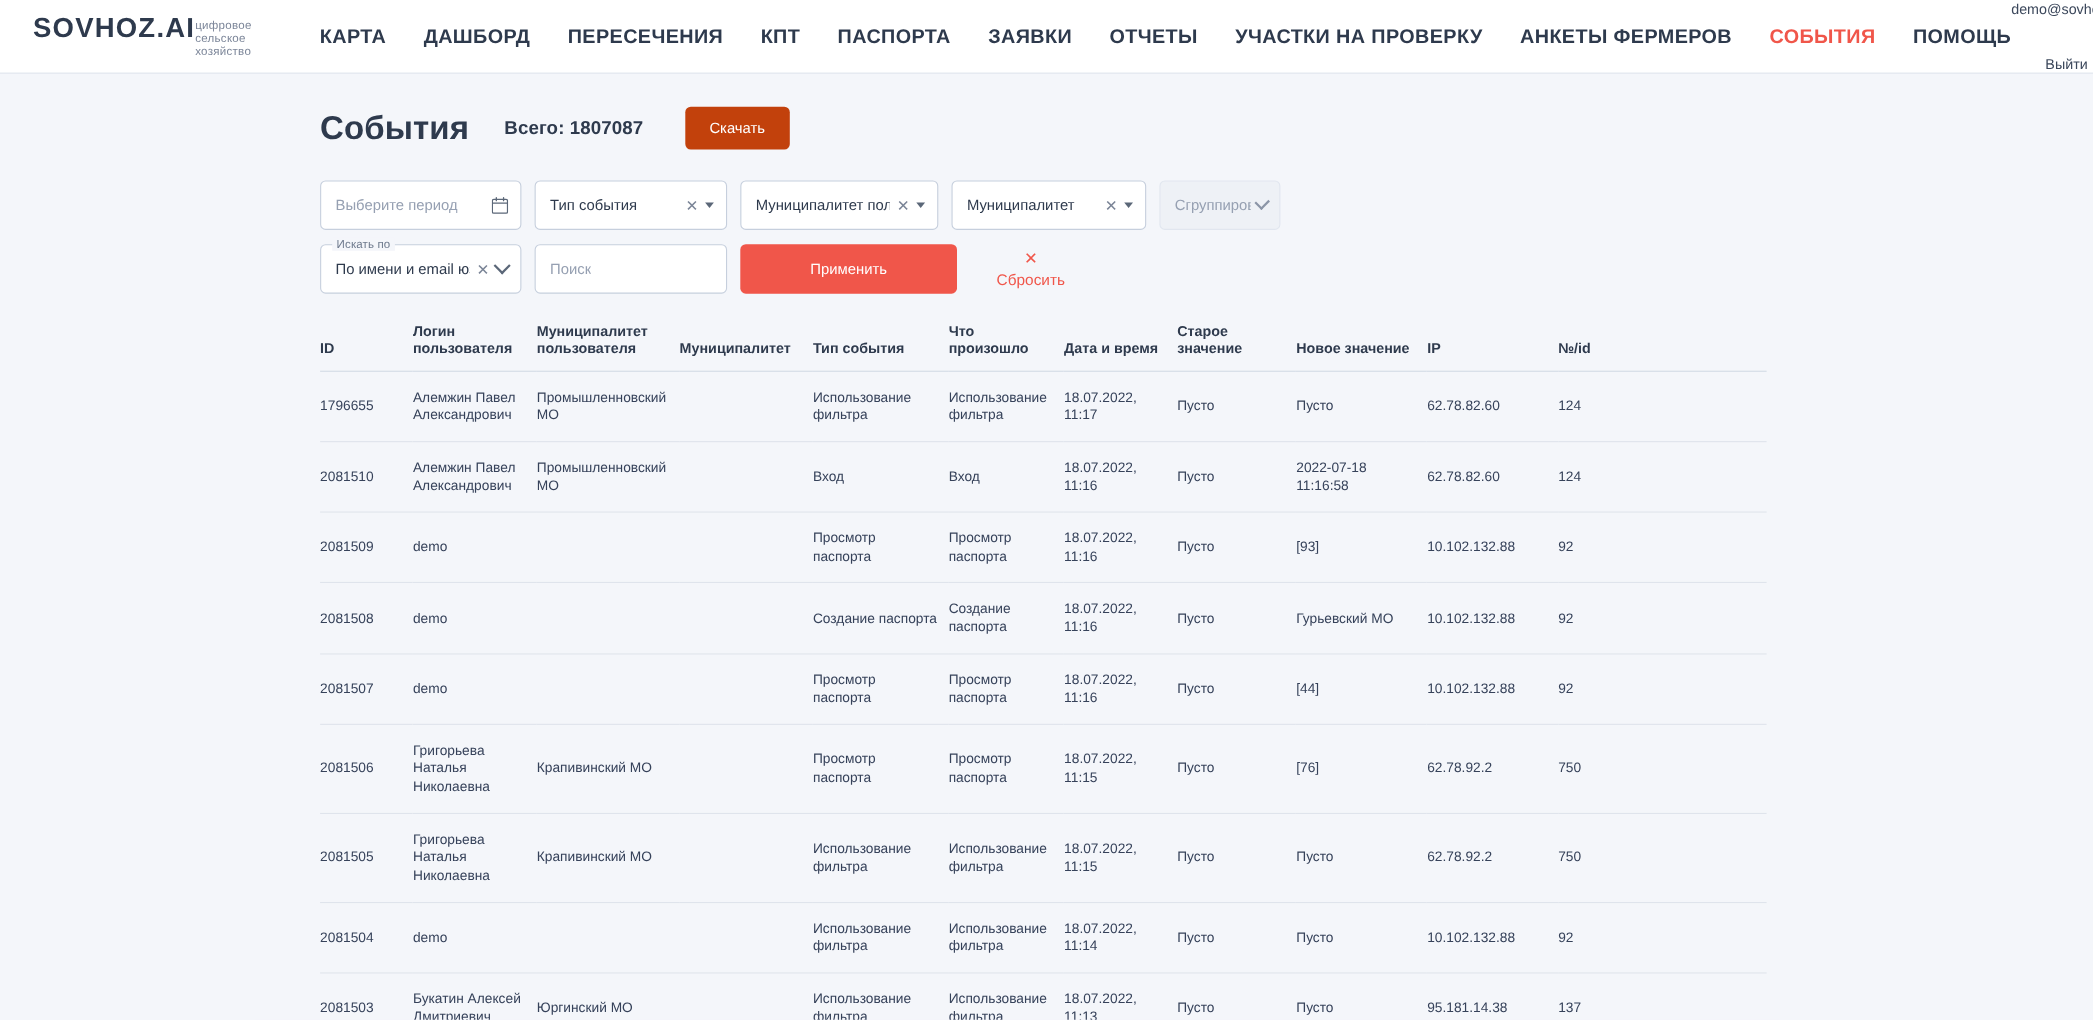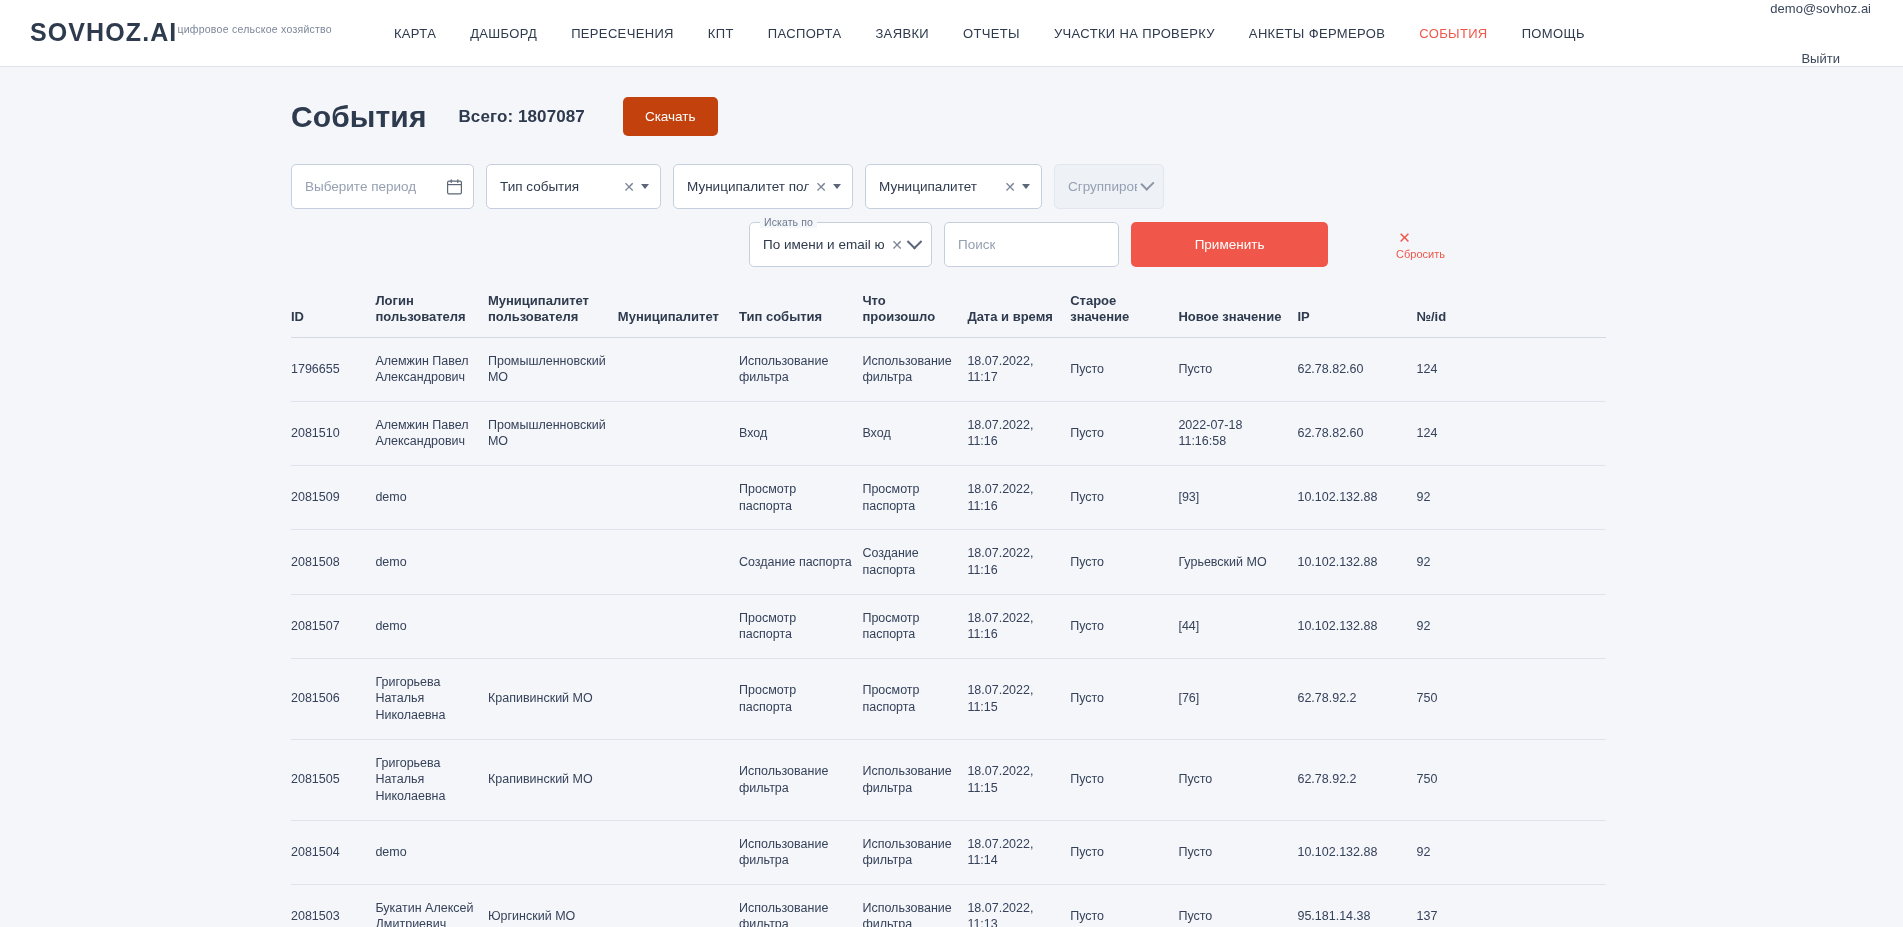--- a/index.html
+++ b/index.html
@@ -33,22 +33,22 @@
     line-height: 1.02;
   }
   .brand-sub {
     font-size: 10.5px;
     color: #7c8699;
     letter-spacing: .25px;
     margin-top: 3px;
   }
   .nav-links { display: flex; align-items: center; gap: 34px; }
   .nav-link {
-    font-size: 13px;
-    font-weight: 400;
+    font-size: 18px;
+    font-weight: 700;
     letter-spacing: .35px;
     color: #2e3a4d;
     text-decoration: none;
     white-space: nowrap;
     cursor: pointer;
   }
   .nav-link.active { color: #f0564a; }
   .nav-right {
     margin-left: auto;
     display: flex;
@@ -95,21 +95,21 @@
     cursor: pointer;
   }
 
   
   .filters-row {
     display: flex;
     align-items: flex-start;
     gap: 12px;
     margin-top: 28px;
   }
-  .filters-row.second { margin-top: 13px; justify-content: center; }
+  .filters-row.second { margin-top: 13px; }
 
   .field {
     position: relative;
     background: #ffffff;
     border: 1px solid #c6cfdd;
     border-radius: 5px;
     height: 45px;
     display: flex;
     align-items: center;
     padding: 0 11px 0 13px;
@@ -174,21 +174,21 @@
     margin-left: 24px;
     display: flex;
     flex-direction: column;
     align-items: center;
     justify-content: center;
     height: 45px;
     cursor: pointer;
     color: #f0564a;
   }
   .reset-x { font-size: 15px; line-height: 1; }
-  .reset-label { font-size: 11px; margin-top: 3px; margin-left: 32px; }
+  .reset-label { font-size: 14px; margin-top: 3px; }
 
   
   .table-wrap { margin-top: 26px; width: 1315px; }
   table.events { border-collapse: collapse; width: 100%; table-layout: fixed; }
   table.events th {
     text-align: left;
     vertical-align: bottom;
     font-size: 13px;
     font-weight: 700;
     color: #2e3a4d;

